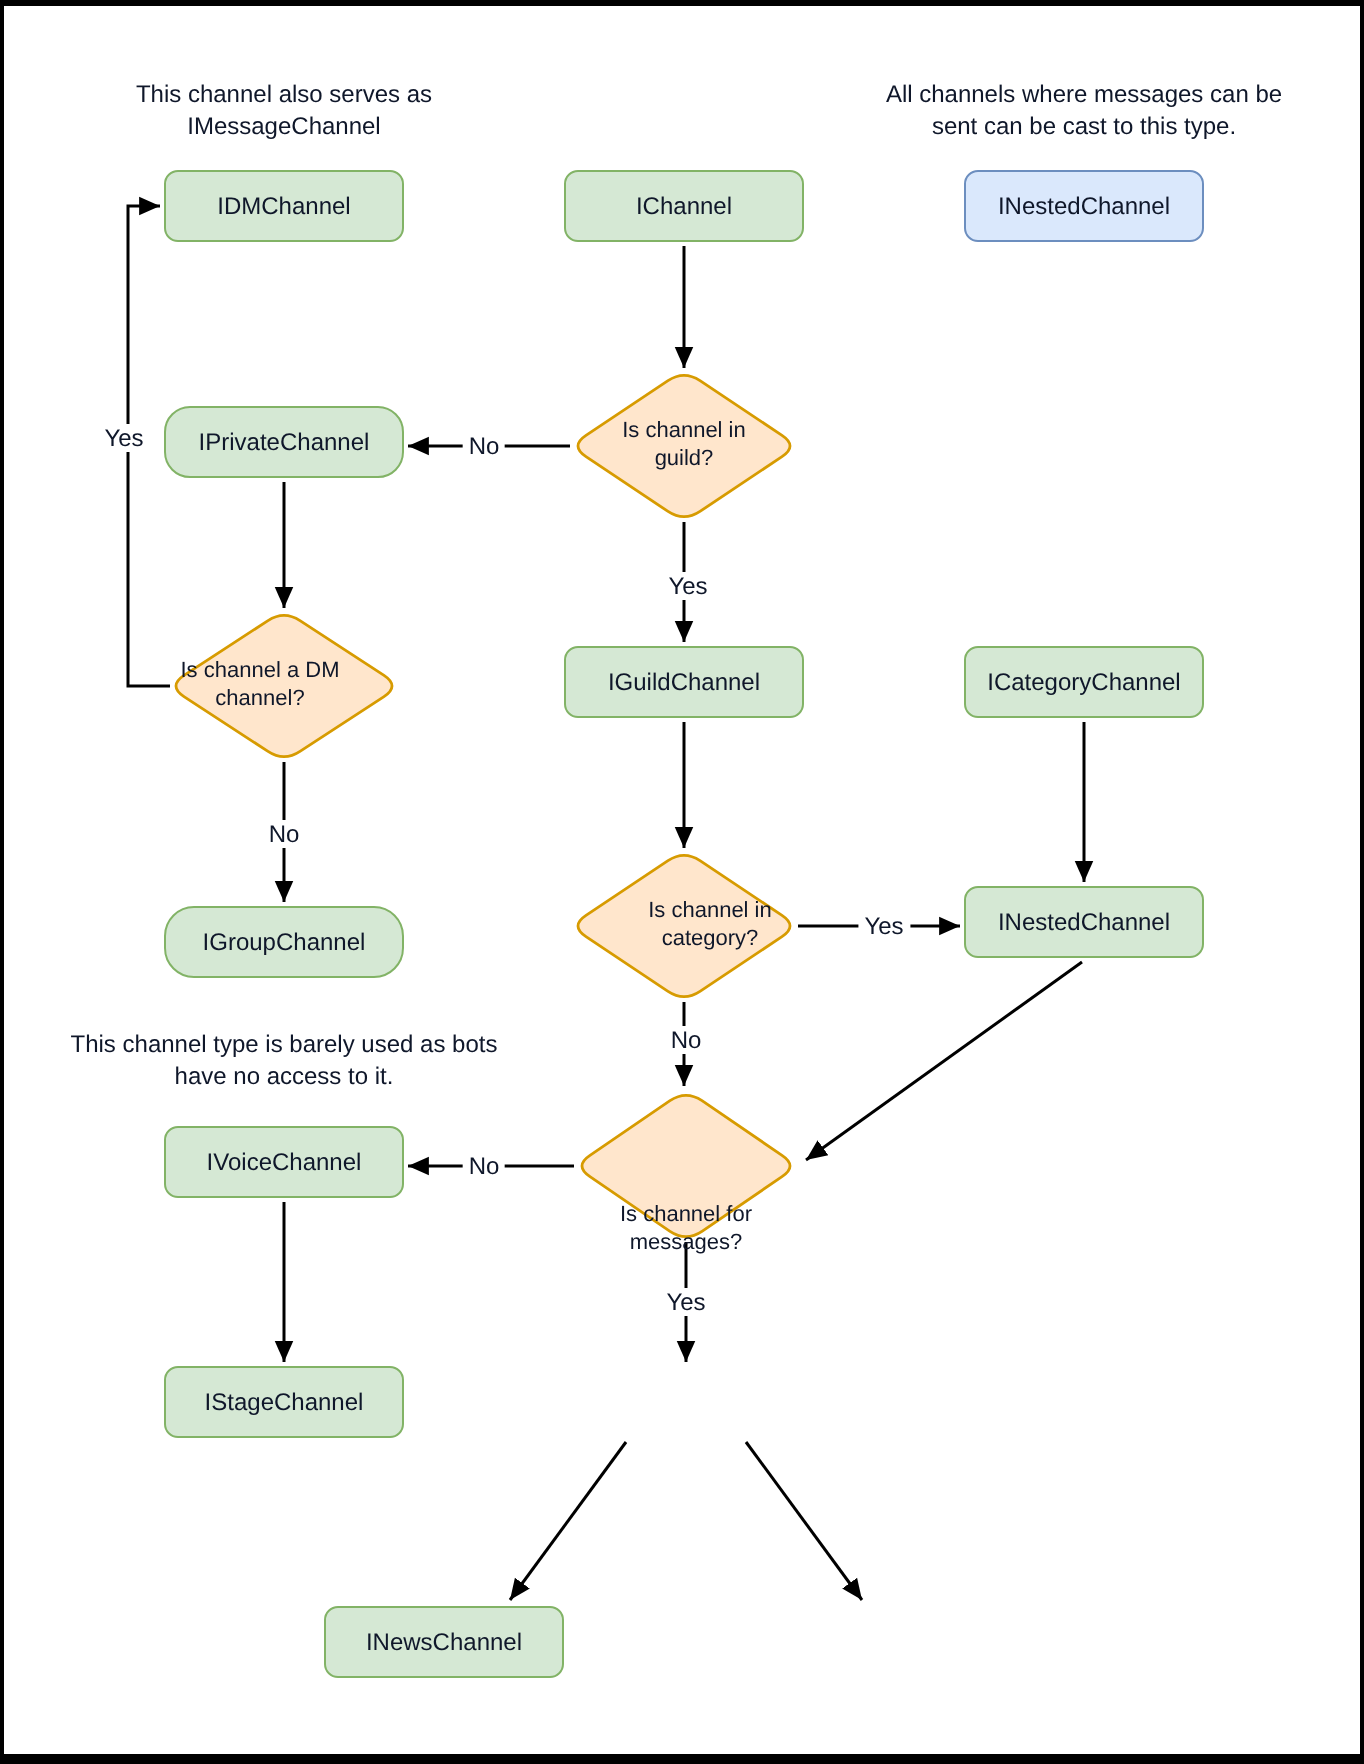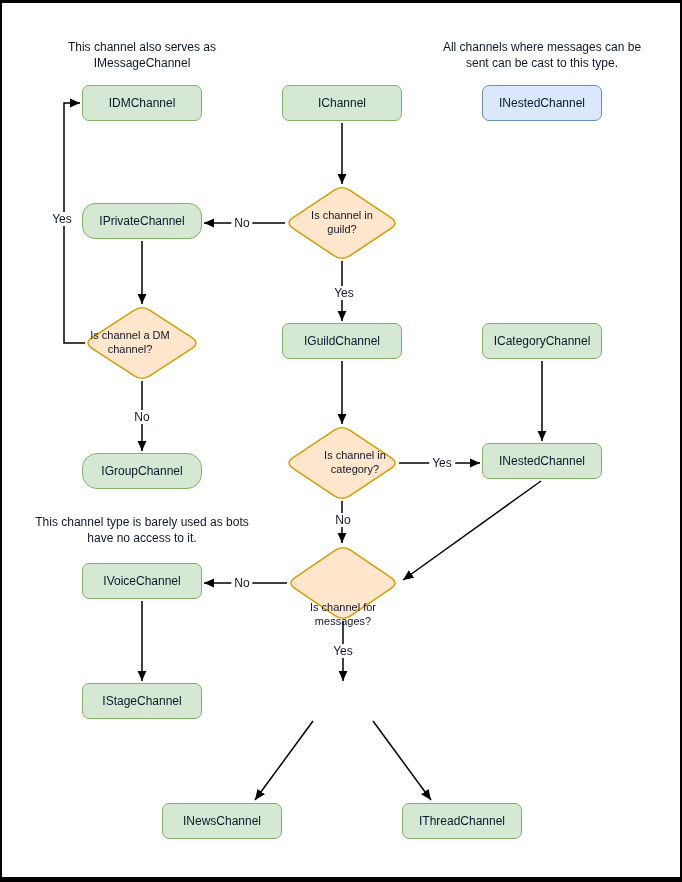--- a/index.html
+++ b/index.html
@@ -96,21 +96,20 @@
   <div class="node" style="left: 280px; top: 82px; background-color: rgb(213, 232, 212); border-color: rgb(130, 179, 102);">IChannel</div>
   <div class="node" style="left: 480px; top: 82px; background-color: rgb(218, 232, 252); border-color: rgb(108, 142, 191);">INestedChannel</div>
   <div class="node" style="left: 80px; top: 200px; background-color: rgb(213, 232, 212); border-color: rgb(130, 179, 102); border-radius: 13px;">IPrivateChannel</div>
   <div class="node" style="left: 280px; top: 320px; background-color: rgb(213, 232, 212); border-color: rgb(130, 179, 102);">IGuildChannel</div>
   <div class="node" style="left: 480px; top: 320px; background-color: rgb(213, 232, 212); border-color: rgb(130, 179, 102);">ICategoryChannel</div>
   <div class="node" style="left: 80px; top: 450px; background-color: rgb(213, 232, 212); border-color: rgb(130, 179, 102); border-radius: 15px;">IGroupChannel</div>
   <div class="node" style="left: 480px; top: 440px; background-color: rgb(213, 232, 212); border-color: rgb(130, 179, 102);">INestedChannel</div>
   <div class="node" style="left: 80px; top: 560px; background-color: rgb(213, 232, 212); border-color: rgb(130, 179, 102);">IVoiceChannel</div>
   <div class="node" style="left: 80px; top: 680px; background-color: rgb(213, 232, 212); border-color: rgb(130, 179, 102);">IStageChannel</div>
   <div class="node" style="left: 160px; top: 800px; background-color: rgb(213, 232, 212); border-color: rgb(130, 179, 102);">INewsChannel</div>
-  <div class="node" style="left: 400px; top: 800px; background-color: rgb(213, 232, 212); border-color: rgb(130, 179, 102);">IThreadChannel</div>
 
   <div class="dlabel" style="left:340px; top:220px;">Is channel in guild?</div>
   <div class="dlabel" style="left:128px; top:340px;">Is channel a DM channel?</div>
   <div class="dlabel" style="left:340px; top:460px;margin-left:13px;">Is channel in category?</div>
   <div class="dlabel" style="left:341px; top:612px;">Is channel for messages?</div>
 
   <div class="elabel" style="left:60px; top:216px;">Yes</div>
   <div class="elabel" style="left:240px; top:220px;">No</div>
   <div class="elabel" style="left:342px; top:290px;">Yes</div>
   <div class="elabel" style="left:140px; top:414px;">No</div>

